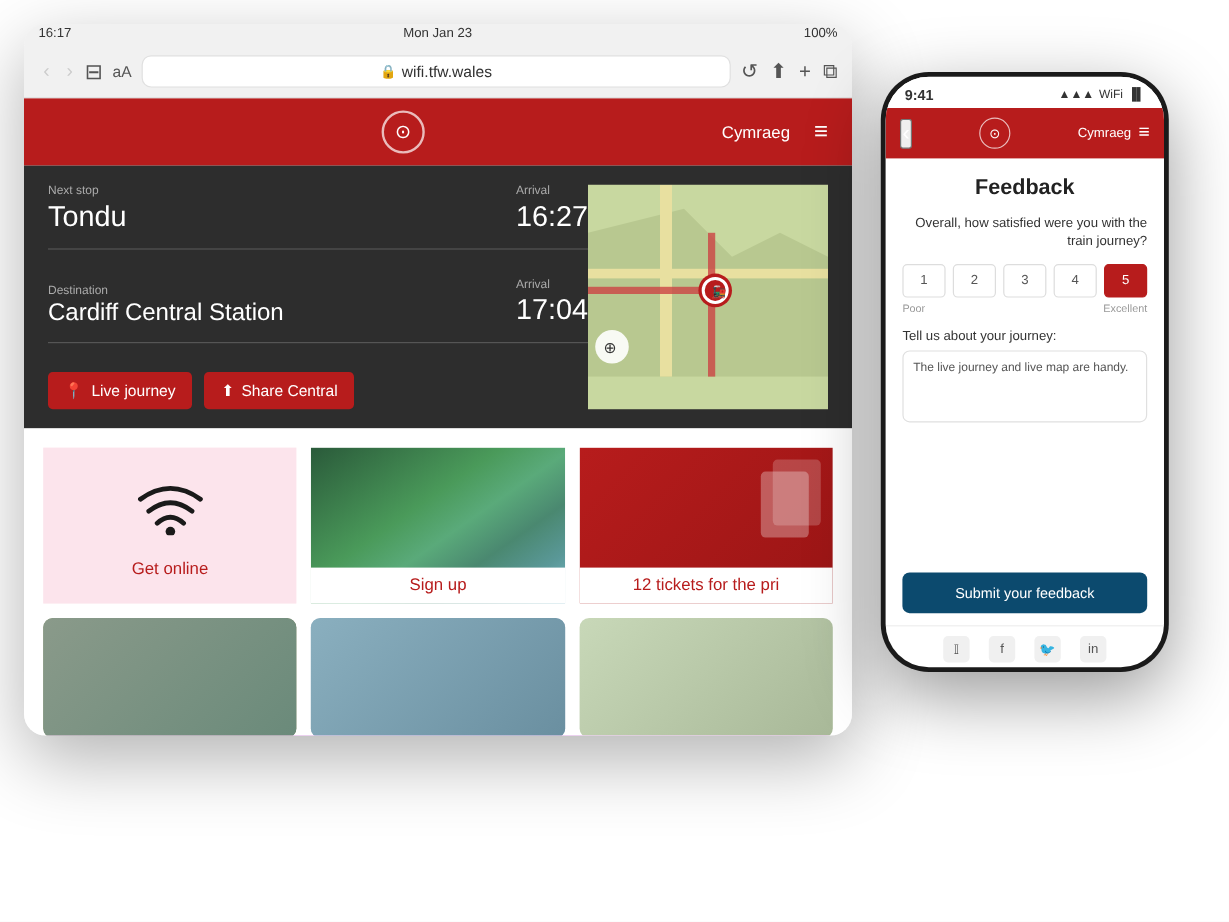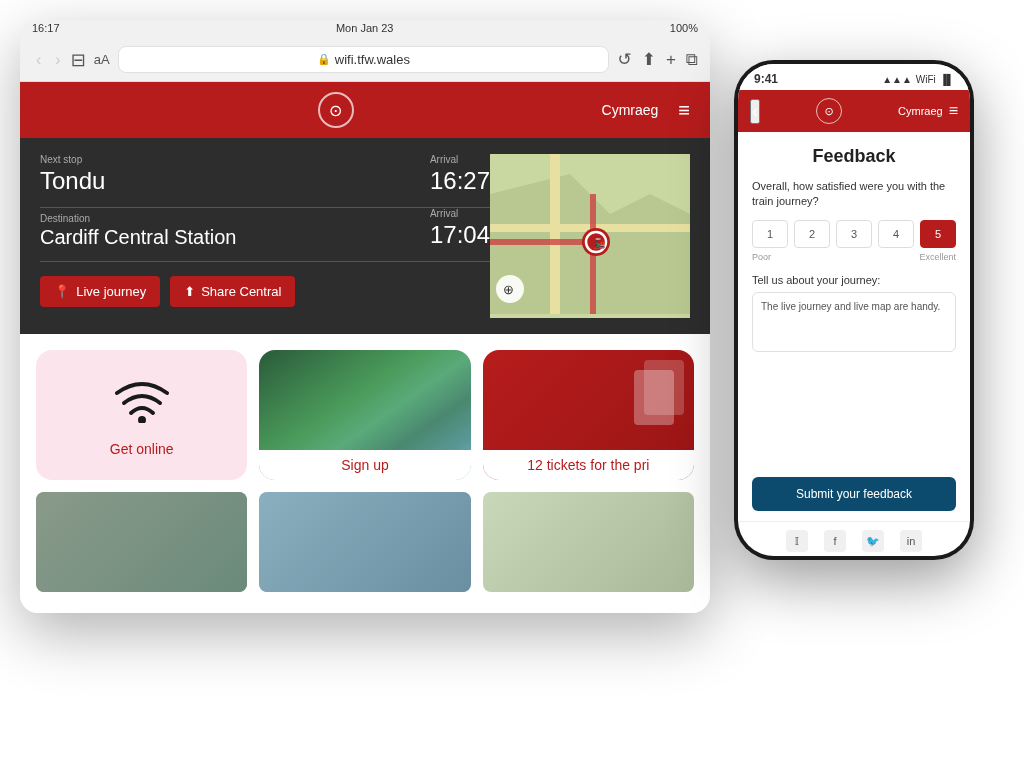--- a/index.html
+++ b/index.html
@@ -197,21 +197,21 @@
       color: white;
       font-weight: 400;
     }
 
     .journey-row-inner {
       display: flex;
       justify-content: space-between;
       align-items: flex-end;
       border-bottom: 1px solid #555;
       padding-bottom: 12px;
-      margin-bottom: 0;
+      margin-bottom: 24px;
     }
 
     .journey-row-inner:last-of-type {
       border-bottom: none;
       padding-bottom: 0;
       margin-bottom: 0;
     }
 
     .journey-destination {
       font-size: 20px;
@@ -262,21 +262,21 @@
     }
 
     .cards-row {
       display: flex;
       gap: 12px;
       margin-bottom: 12px;
     }
 
     .card {
       flex: 1;
-      border-radius: 16px;
+      border-radius: 0;
       overflow: hidden;
       height: 130px;
       position: relative;
     }
 
     .card-wifi {
       background: #fce4ec;
       display: flex;
       flex-direction: column;
       align-items: center;
@@ -417,20 +417,21 @@
       text-align: center;
       color: #222;
       margin-bottom: 12px;
     }
 
     .feedback-question {
       font-size: 11px;
       color: #333;
       margin-bottom: 10px;
       line-height: 1.4;
+      text-align: right;
     }
 
     .rating-row {
       display: flex;
       gap: 6px;
       margin-bottom: 4px;
     }
 
     .rating-btn {
       flex: 1;

